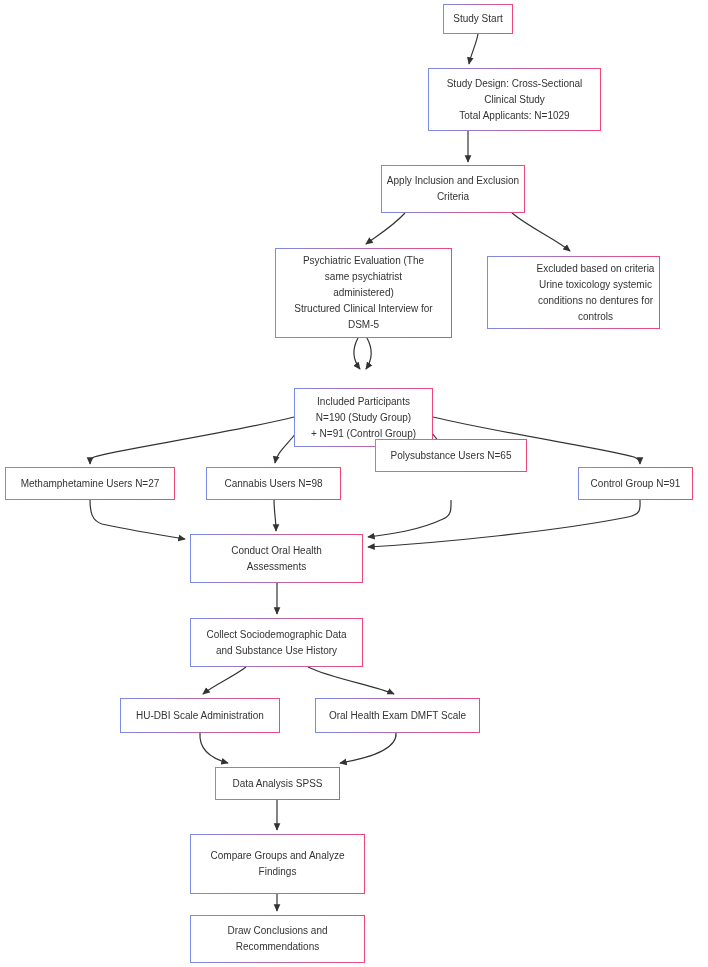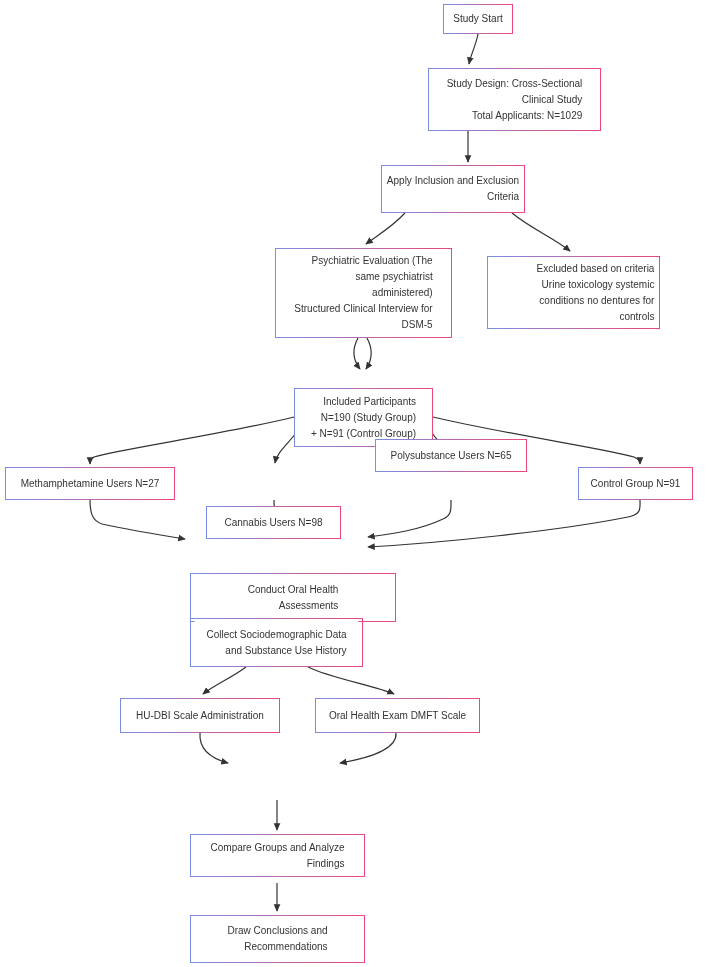--- a/index.html
+++ b/index.html
@@ -23,21 +23,21 @@
   .node {
     position: absolute;
     box-sizing: border-box;
     background: #ffffff;
     border-style: solid;
     border-width: 1.5px;
     border-image: linear-gradient(90deg, var(--border-left, #7b8ce4), var(--border-right, #ee4778)) 1;
     display: flex;
     align-items: center;
     justify-content: center;
-    text-align: right;
+    text-align: center;
     color: var(--text, #333333);
     font-size: 10px;
     line-height: 16px;
     white-space: pre-line;
     padding: 2px 4px;
   }
   .edge {
     fill: none;
     stroke: var(--edge, #333333);
     stroke-width: 1.2;
@@ -96,36 +96,37 @@
 Urine toxicology systemic
 conditions no dentures for
 controls</div>
 
   <div class="node" style="left:294px; top:388px; width:139px; height:59px;">Included Participants
 N=190 (Study Group)
 + N=91 (Control Group)</div>
 
   <div class="node" style="left:5px; top:467px; width:170px; height:33px;">Methamphetamine Users N=27</div>
 
-  <div class="node" style="left:206px; top:467px; width:135px; height:33px;margin-top:39px;">Cannabis Users N=98</div>
+  <div class="node" style="left:206px; top:467px; width:135px; height:33px;">Cannabis Users N=98</div>
 
   <div class="node" style="left:375px; top:439px; width:152px; height:33px;">Polysubstance Users N=65</div>
 
   <div class="node" style="left:578px; top:467px; width:115px; height:33px;">Control Group N=91</div>
 
-  <div class="node" style="left:190px; top:534px; width:206px; height:49px;margin-top:39px;">Conduct Oral Health
+  <div class="node" style="left:190px; top:534px; width:173px; height:49px;">Conduct Oral Health
 Assessments</div>
 
   <div class="node" style="left:190px; top:618px; width:173px; height:49px;border-radius:14px;">Collect Sociodemographic Data
 and Substance Use History</div>
 
   <div class="node" style="left:120px; top:698px; width:160px; height:35px;">HU-DBI Scale Administration</div>
 
   <div class="node" style="left:315px; top:698px; width:165px; height:35px;">Oral Health Exam DMFT Scale</div>
 
+  <div class="node" style="left:215px; top:767px; width:125px; height:33px;">Data Analysis SPSS</div>
 
-  <div class="node" style="left:190px; top:834px; width:175px; height:43px;">Compare Groups and Analyze
+  <div class="node" style="left:190px; top:834px; width:175px; height:60px;">Compare Groups and Analyze
 Findings</div>
 
   <div class="node" style="left:190px; top:915px; width:175px; height:48px;">Draw Conclusions and
 Recommendations</div>
 
 </div>
 
 </body></html>

